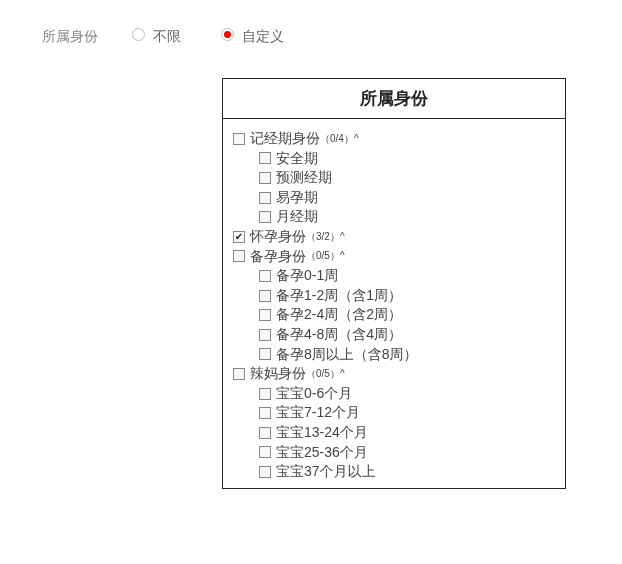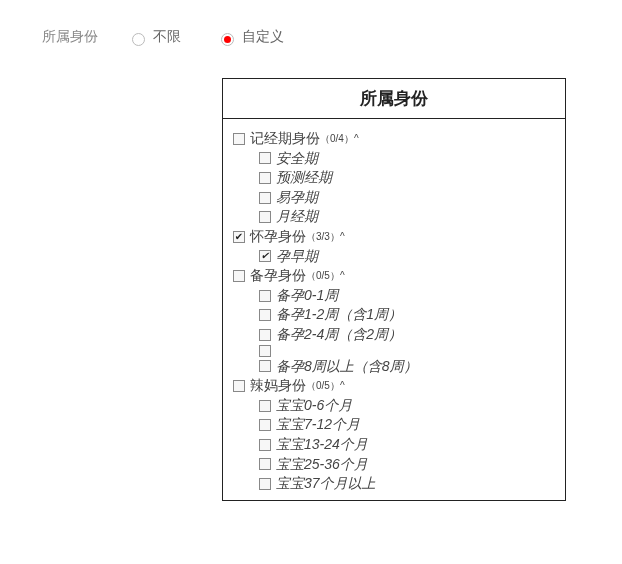--- a/index.html
+++ b/index.html
@@ -24,21 +24,21 @@
       font-size: 14px;
       margin-right: 34px;
     }
     .radio-group {
       display: flex;
       align-items: center;
       gap: 40px;
     }
     .radio-item {
       display: flex;
-      align-items: flex-end;
+      align-items: flex-start;
       cursor: pointer;
     }
     .radio-outer {
       width: 13px;
       height: 13px;
       border: 1px solid #bbb;
       border-radius: 50%;
       margin-right: 8px;
       display: flex;
       align-items: center;
@@ -84,21 +84,20 @@
     .grp-row {
       display: flex;
       align-items: center;
       white-space: nowrap;
     }
     .child-row {
       display: flex;
       align-items: center;
       margin-left: 26px;
       white-space: nowrap;
-      font-style: italic;
     }
     .cb {
       width: 12px;
       height: 12px;
       border: 1px solid #888;
       background: #f7f7f7;
       margin-right: 5px;
       flex: 0 0 auto;
       display: flex;
       align-items: center;
@@ -165,26 +164,22 @@
         </div>
         <div class="child-row">
           <span class="cb"></span>
           <span class="item-lbl">月经期</span>
         </div>
       </div>
       <div class="tree-group">
         <div class="grp-row">
           <span class="cb checked"></span>
           <span class="item-lbl">怀孕身份</span>
-          <span class="count">（3/3）</span>
-          <span class="caret"> ^</span>
-        </div>
-        <div class="child-row">
-          <span class="cb checked"></span>
-          <span class="item-lbl">孕早期</span>
+          <span class="count">（3/2）</span>
+          <span class="caret"> ^</span>
         </div>
       </div>
       <div class="tree-group">
         <div class="grp-row">
           <span class="cb"></span>
           <span class="item-lbl">备孕身份</span>
           <span class="count">（0/5）</span>
           <span class="caret"> ^</span>
         </div>
         <div class="child-row">
@@ -194,20 +189,21 @@
         <div class="child-row">
           <span class="cb"></span>
           <span class="item-lbl">备孕1-2周（含1周）</span>
         </div>
         <div class="child-row">
           <span class="cb"></span>
           <span class="item-lbl">备孕2-4周（含2周）</span>
         </div>
         <div class="child-row">
           <span class="cb"></span>
+          <span class="item-lbl">备孕4-8周（含4周）</span>
         </div>
         <div class="child-row">
           <span class="cb"></span>
           <span class="item-lbl">备孕8周以上（含8周）</span>
         </div>
       </div>
       <div class="tree-group">
         <div class="grp-row">
           <span class="cb"></span>
           <span class="item-lbl">辣妈身份</span>

